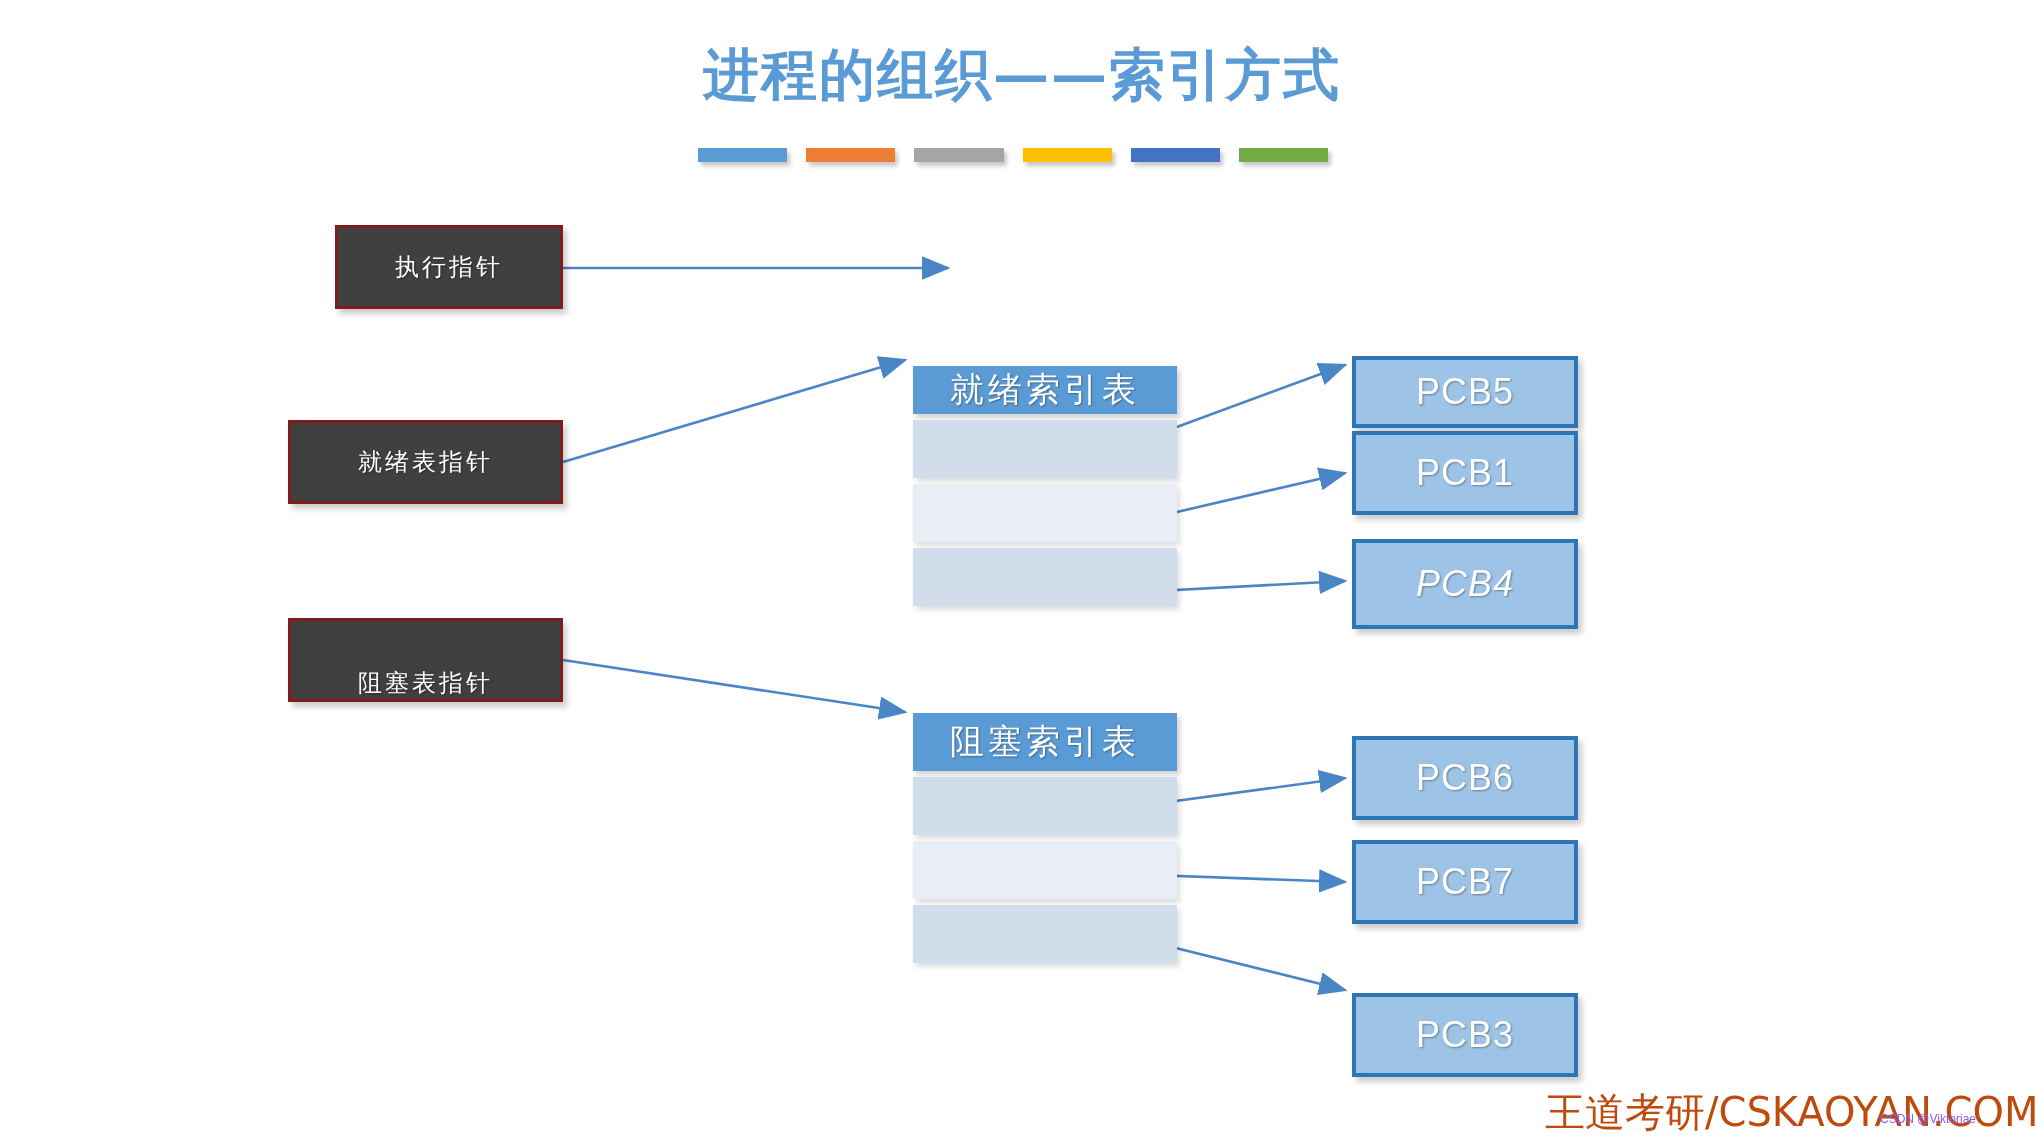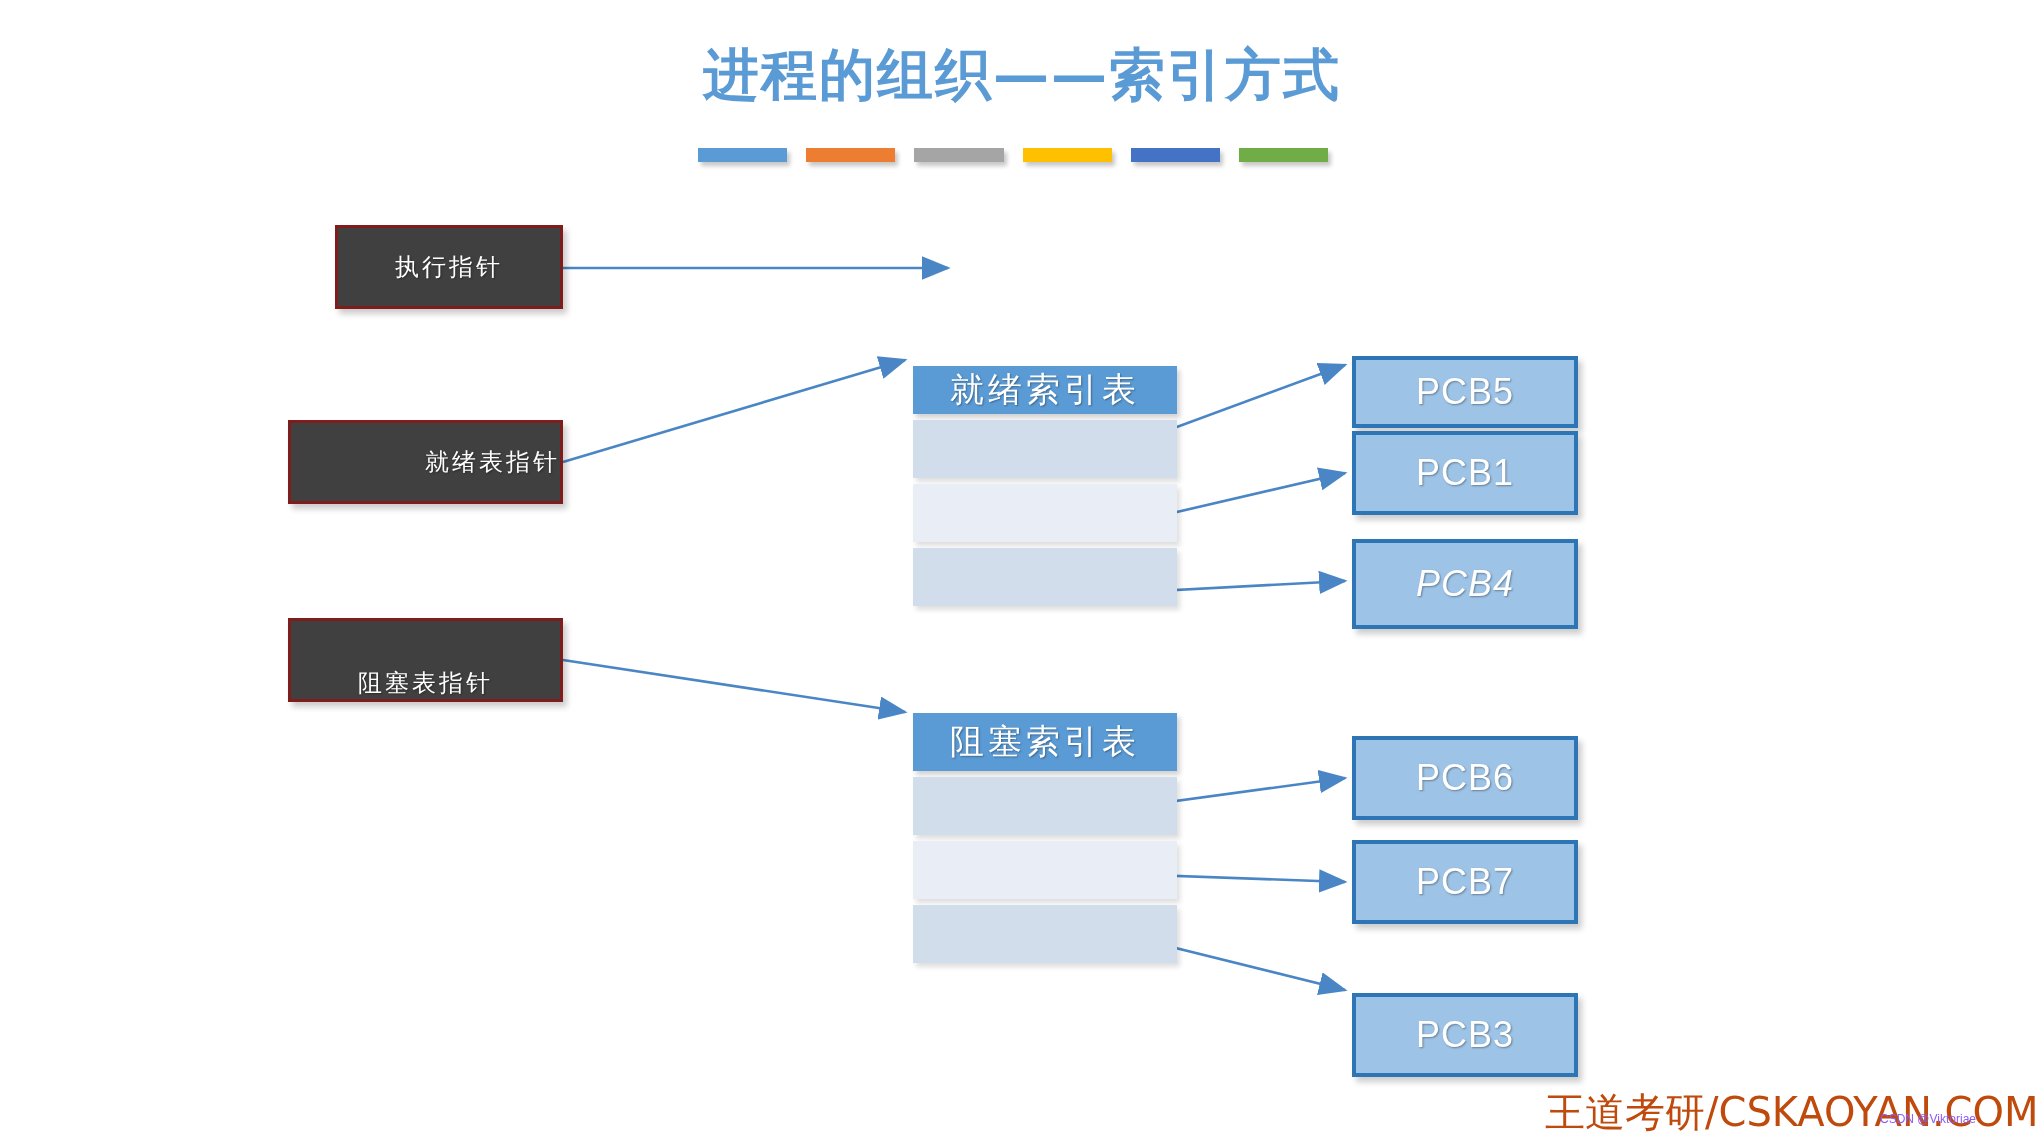--- a/index.html
+++ b/index.html
@@ -163,21 +163,21 @@
 
     <line x1="1095" y1="812" x2="1345" y2="778" stroke="#4A86C5" stroke-width="2.6" marker-end="url(#ah)"></line>
     <line x1="1095" y1="873" x2="1345" y2="882" stroke="#4A86C5" stroke-width="2.6" marker-end="url(#ah)"></line>
     <line x1="1095" y1="928" x2="1345" y2="990" stroke="#4A86C5" stroke-width="2.6" marker-end="url(#ah)"></line>
   </svg>
 
   <div class="box pointer-box" style="left:335px; top:225px; width:228px; height:84px;">
     <span>执行指针</span>
   </div>
 
-  <div class="box pointer-box" style="left:288px; top:420px; width:275px; height:84px;justify-content:flex-end;">
+  <div class="box pointer-box" style="left:288px; top:420px; width:275px; height:84px;">
     <span>就绪表指针</span>
   </div>
 
   <div class="box pointer-box" style="left:288px; top:618px; width:275px; height:84px;align-items:flex-end;">
     <span>阻塞表指针</span>
   </div>
 
 
   <div class="index-table" style="left:913px; top:366px; width:264px;">
     <div class="index-header" style="height:48px;">就绪索引表</div>

